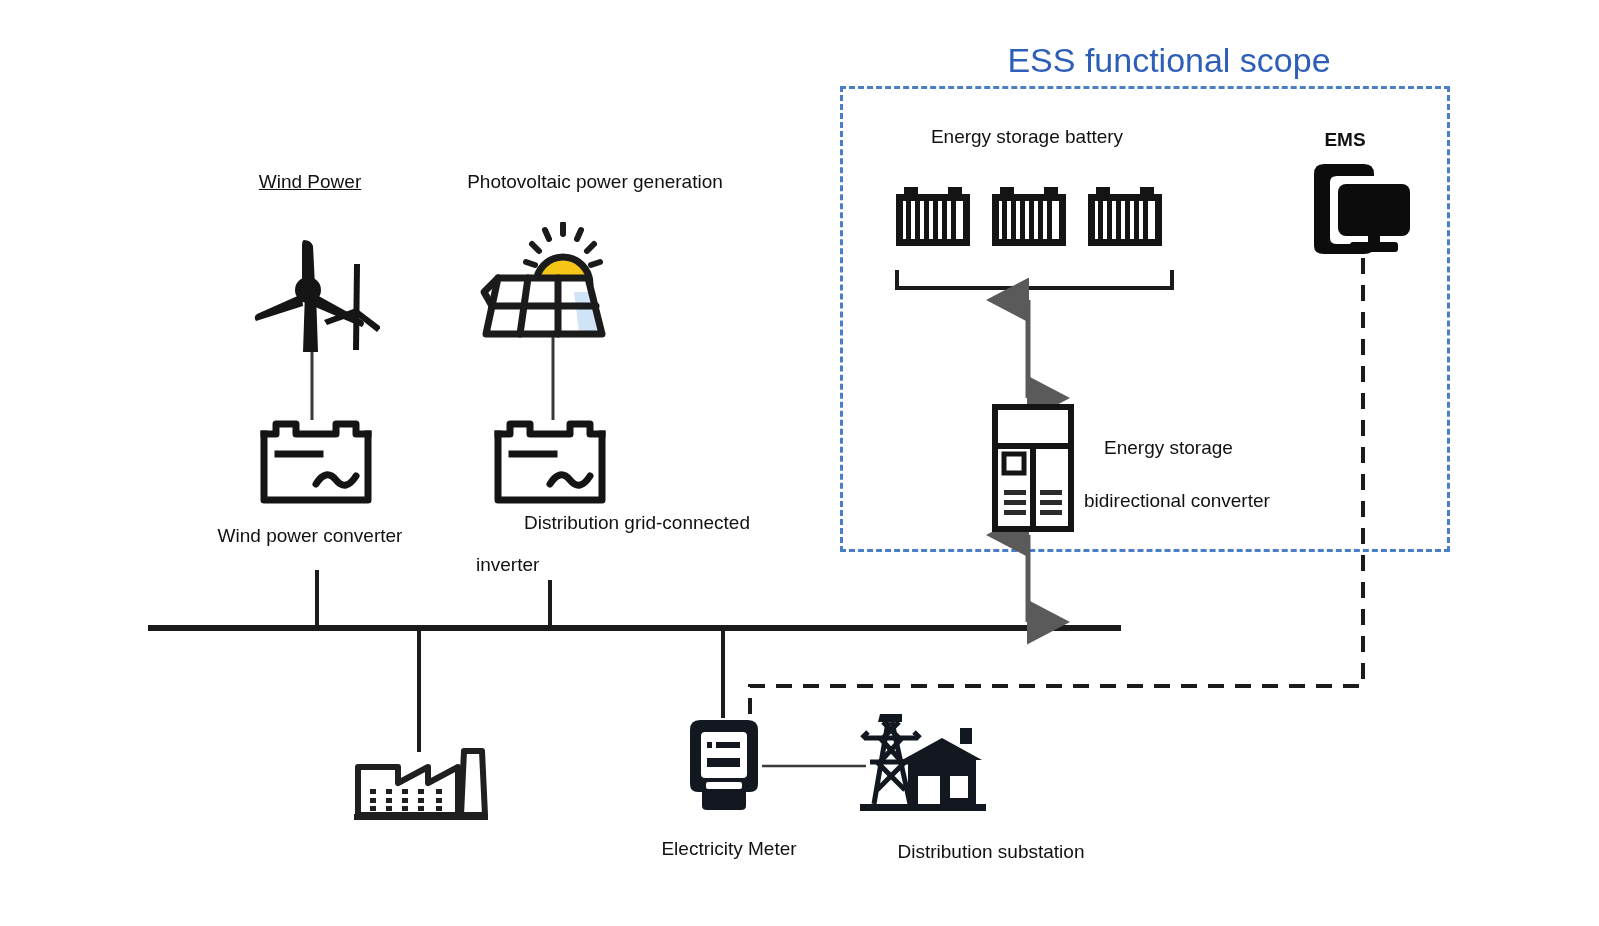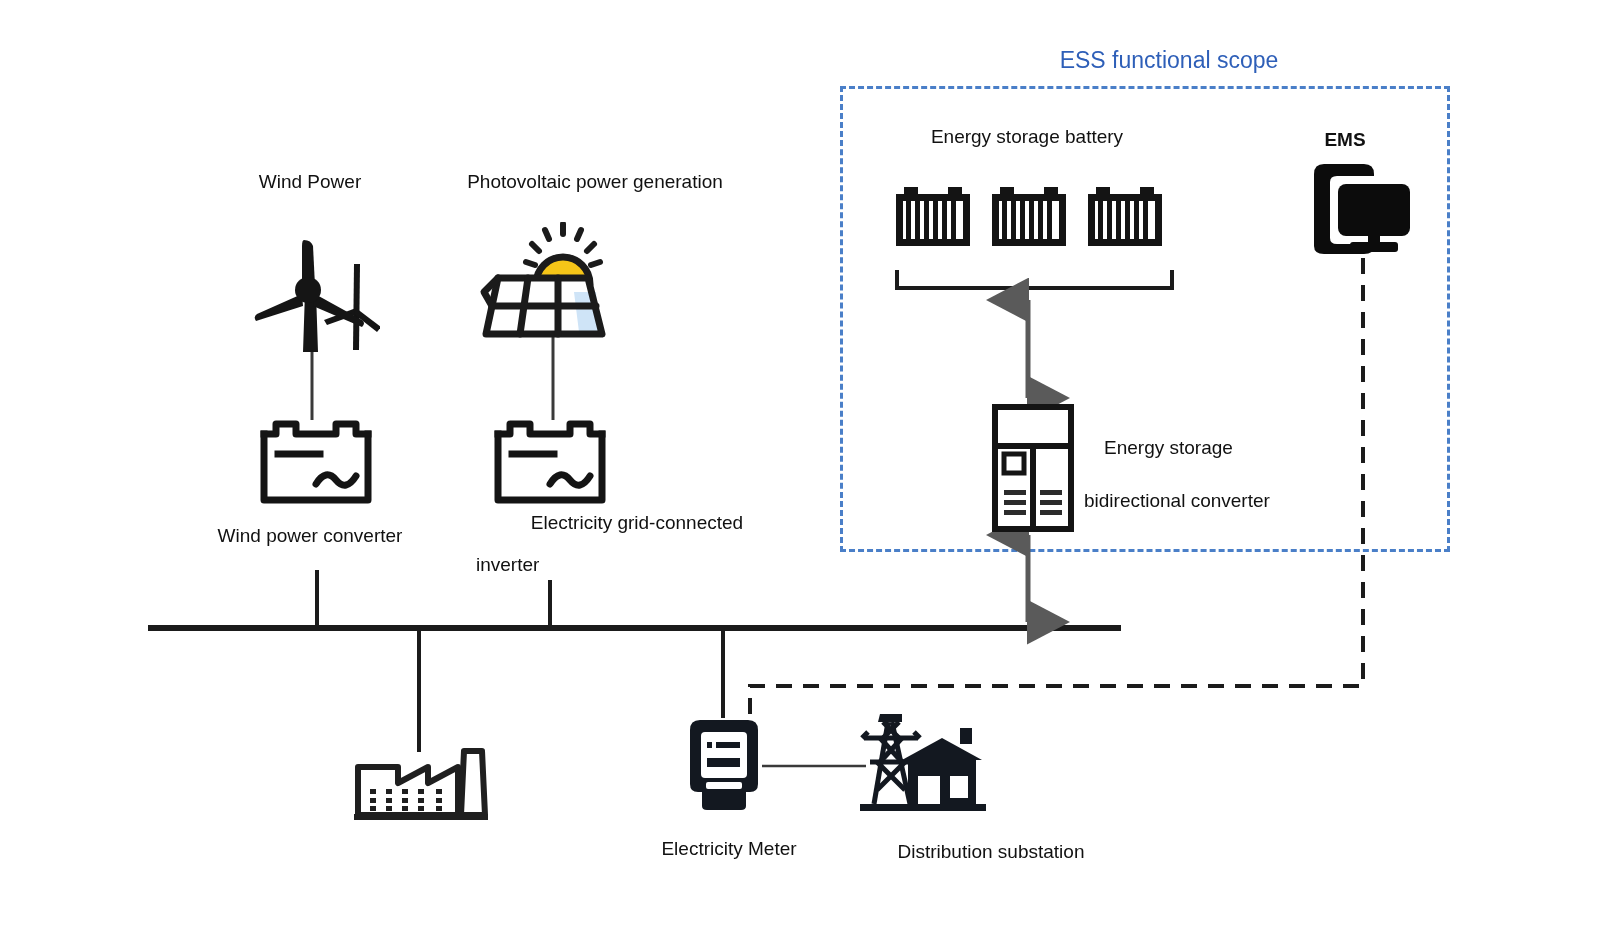--- a/index.html
+++ b/index.html
@@ -22,21 +22,21 @@
     color: #111111;
     font-size: 19px;
     line-height: 40px;
     white-space: nowrap;
     font-family: "Liberation Sans", sans-serif;
   }
   .lbl.center { transform: translateX(-50%); text-align: center; }
 
   #ess-title {
     color: #2e5fb8;
-    font-size: 23px;
+    font-size: 34px;
   }
   #ess-box {
     position: absolute;
     left: 840px;
     top: 86px;
     width: 610px;
     height: 466px;
     border: 3px dashed #4a7fc8;
     box-sizing: border-box;
     background: transparent;
@@ -53,27 +53,27 @@
 </style>
 </head>
 <body>
 
 <div id="canvas">
 
   <div class="lbl center" id="ess-title" style="left:1169px; top:40px;">ESS functional scope</div>
 
   <div id="ess-box"></div>
 
-  <div class="lbl center" style="left:310px; top:162px;">Wind Power</div>
+  <div class="lbl center" style="left:310px; top:162px;text-decoration:underline;">Wind Power</div>
 
   <div class="lbl center" style="left:310px; top:516px;">Wind power converter</div>
 
   <div class="lbl center" style="left:595px; top:162px;">Photovoltaic power generation</div>
 
-  <div class="lbl center" style="left:637px; top:503px;">Electricity grid-connected</div>
+  <div class="lbl center" style="left:637px; top:503px;">Distribution grid-connected</div>
   <div class="lbl" style="left:476px; top:545px;">inverter</div>
 
   <div class="lbl center" style="left:1027px; top:117px;">Energy storage battery</div>
 
   <div class="lbl center" style="left:1345px; top:120px;font-weight:bold;">EMS</div>
 
   <div class="lbl" style="left:1084px; top:428px;margin-left:20px;">Energy storage</div>
   <div class="lbl" style="left:1084px; top:469px;margin-top:12px;">bidirectional converter</div>
 
 

